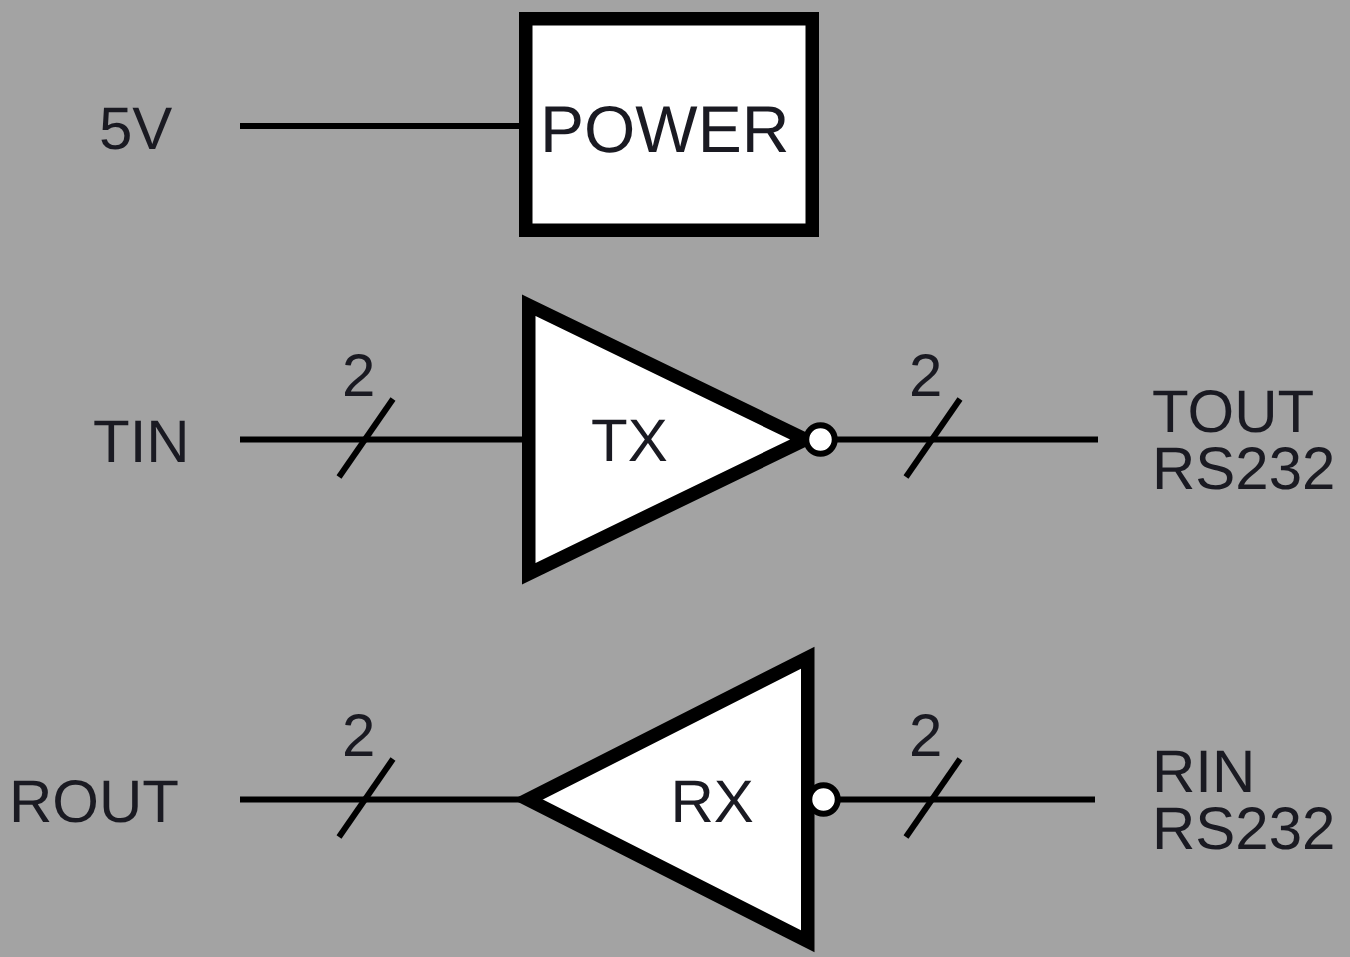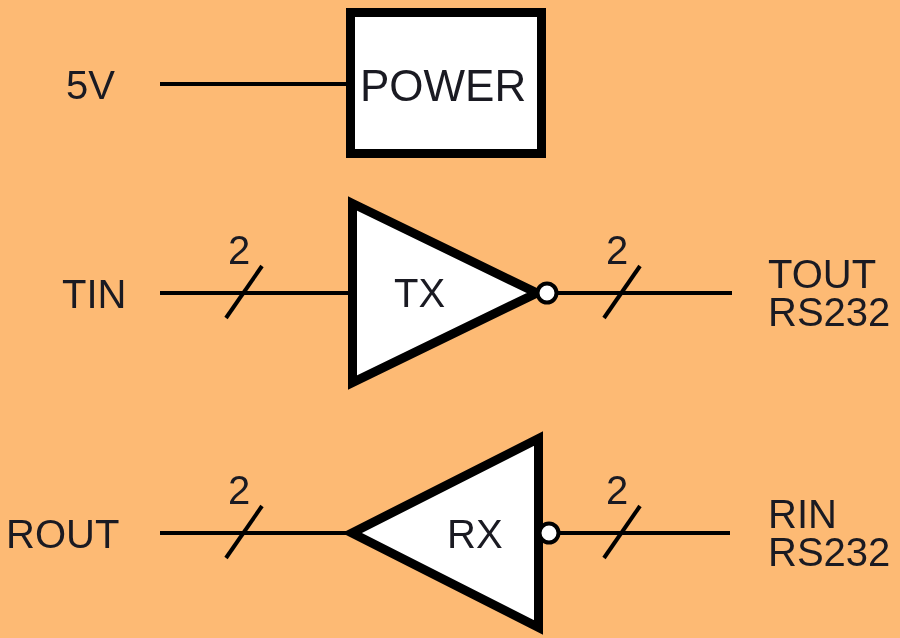--- a/index.html
+++ b/index.html
@@ -11,21 +11,21 @@
   body {
     width: 900px;
     height: 638px;
     overflow: hidden;
     font-family: "Liberation Sans", sans-serif;
   }
   #diagram-root {
     position: relative;
     width: 900px;
     height: 638px;
-    background: #fdba74;
+    background: #a3a3a3;
   }
   svg#schematic {
     display: block;
     width: 900px;
     height: 638px;
   }
   .wire {
     stroke: #000000;
     stroke-width: 4;
     fill: none;

